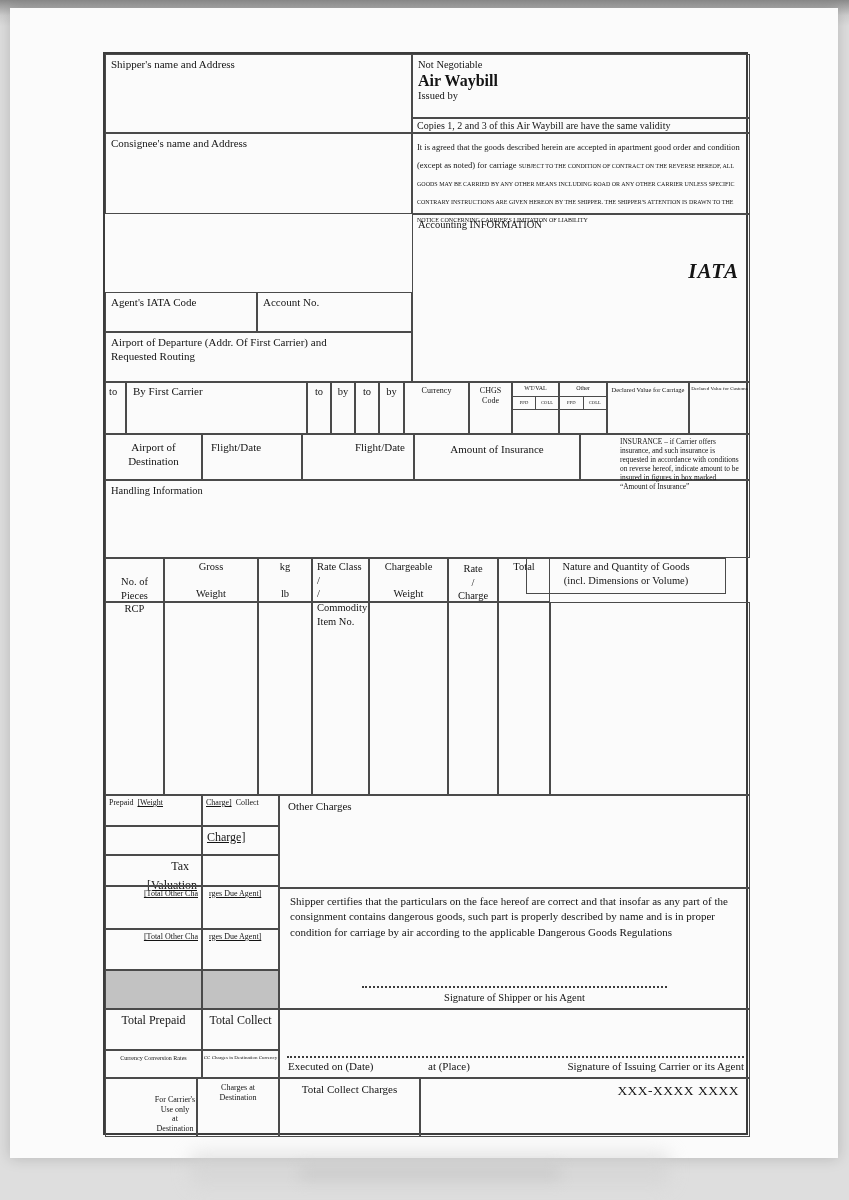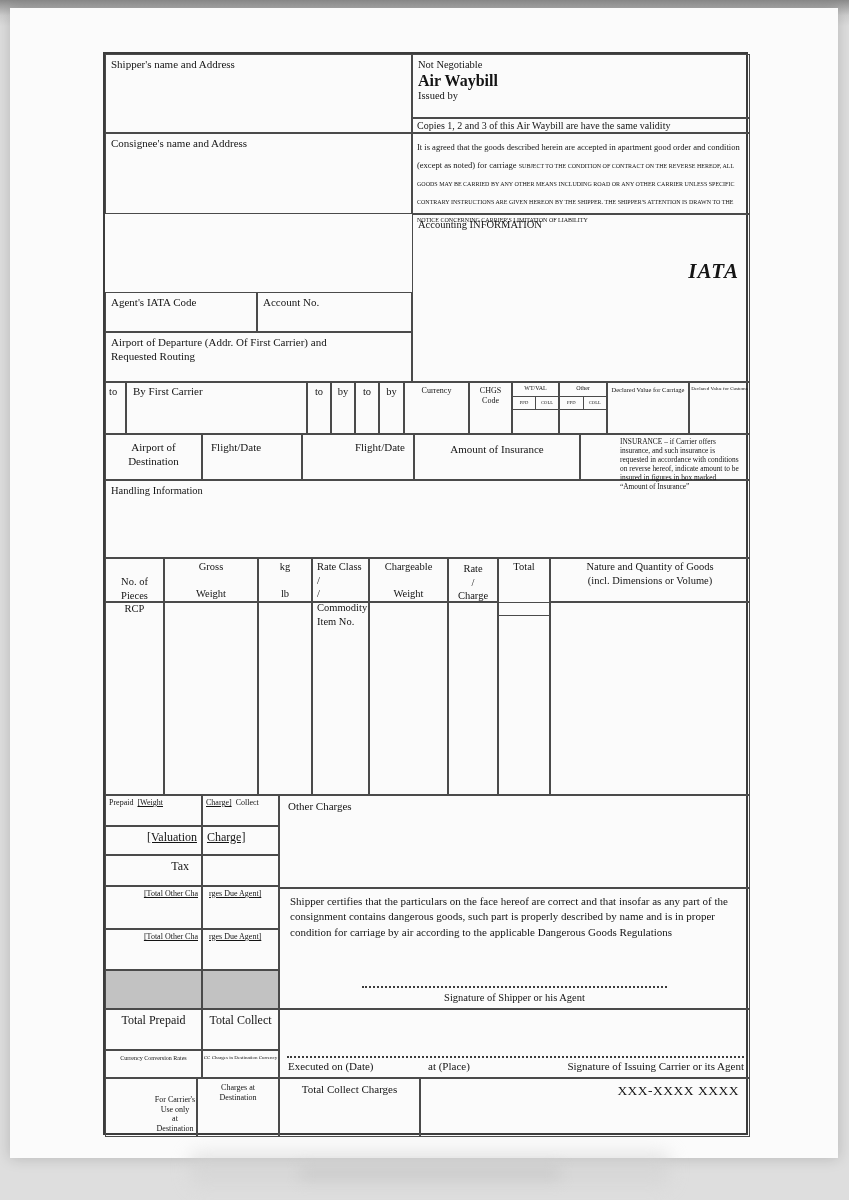--- a/index.html
+++ b/index.html
@@ -168,45 +168,45 @@
   <div class="c" style="left:264px;top:504px;width:79px;height:44px;">
     <span class="lb s10 ctr" style="padding-top:1px;">Chargeable
 
 Weight</span>
   </div>
   <div class="c" style="left:343px;top:504px;width:50px;height:44px;">
     <span class="lb s10 ctr" style="padding-top:3px;">Rate
 /
 Charge</span>
   </div>
-  <div class="c" style="left:393px;top:504px;width:52px;height:58px;">
+  <div class="c" style="left:393px;top:504px;width:52px;height:44px;">
     <span class="lb s10 ctr" style="padding-top:1px;">Total</span>
   </div>
-  <div class="c" style="left:445px;top:504px;width:200px;height:44px;">
+  <div class="c" style="left:421px;top:504px;width:200px;height:36px;">
     <span class="lb s10 ctr" style="padding-top:1px;">Nature and Quantity of Goods
 (incl. Dimensions or Volume)</span>
   </div>
 
   <div class="c" style="left:0;top:548px;width:59px;height:193px;"></div>
   <div class="c" style="left:59px;top:548px;width:94px;height:193px;"></div>
   <div class="c" style="left:153px;top:548px;width:54px;height:193px;"></div>
   <div class="c" style="left:207px;top:548px;width:57px;height:193px;"></div>
   <div class="c" style="left:264px;top:548px;width:79px;height:193px;"></div>
   <div class="c" style="left:343px;top:548px;width:50px;height:193px;"></div>
   <div class="c" style="left:393px;top:548px;width:52px;height:193px;"></div>
   <div class="c" style="left:445px;top:548px;width:200px;height:193px;"></div>
 
   <div class="c" style="left:0;top:741px;width:97px;height:31px;">
     <span class="lb s8" style="padding:2px 3px;white-space:nowrap;"><span>Prepaid</span>&nbsp;&nbsp;<span class="und">[Weight</span></span>
   </div>
   <div class="c" style="left:97px;top:741px;width:77px;height:31px;">
     <span class="lb s8" style="padding:2px 3px;white-space:nowrap;"><span class="und">Charge]</span>&nbsp;&nbsp;<span>Collect</span></span>
   </div>
   <div class="c" style="left:0;top:772px;width:97px;height:29px;">
-    <span class="lb rt und" style="font-size:12px;padding:3px 4px;">[Valuation</span>
+    <span class="lb rt und" style="font-size:12px;padding:3px 4px;margin-top:48px;">[Valuation</span>
   </div>
   <div class="c" style="left:97px;top:772px;width:77px;height:29px;">
     <span class="lb und" style="font-size:12px;padding:3px 4px;">Charge]</span>
   </div>
   <div class="c" style="left:0;top:801px;width:97px;height:31px;">
     <span class="lb rt" style="font-size:12px;padding:3px 12px 0 0;">Tax</span>
   </div>
   <div class="c" style="left:97px;top:801px;width:77px;height:31px;"></div>
   <div class="c" style="left:0;top:832px;width:97px;height:43px;">
     <span class="lb s8 rt und" style="padding:2px 3px;">[Total Other Cha</span>

